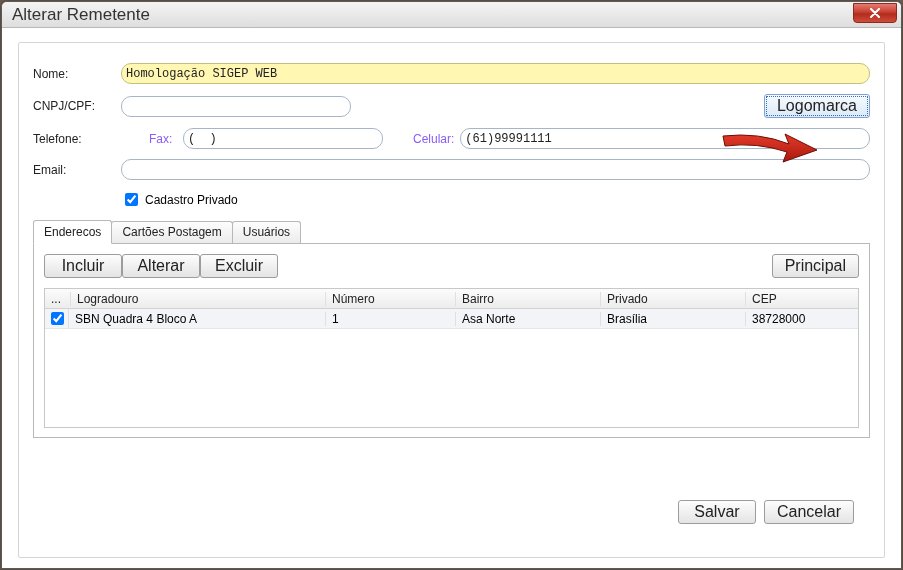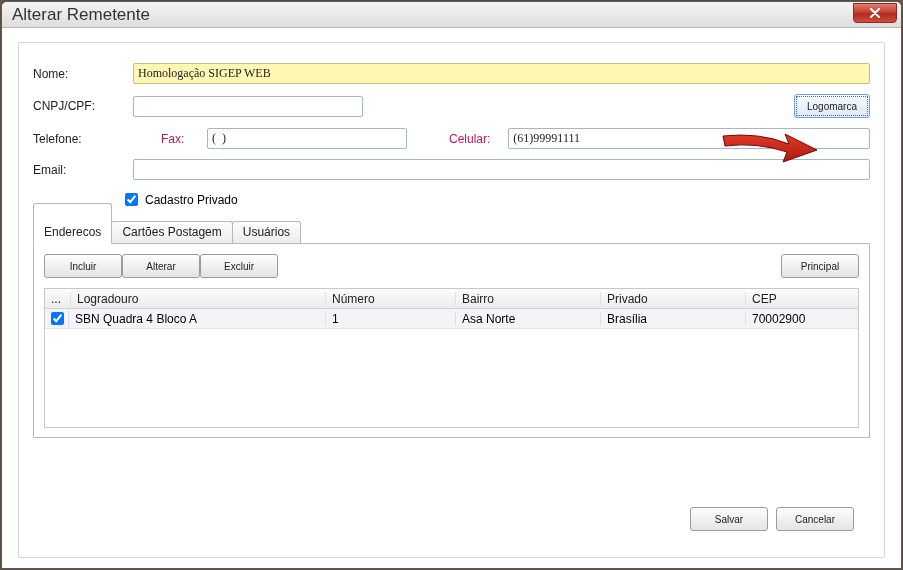--- a/index.html
+++ b/index.html
@@ -65,38 +65,38 @@
     border: 1px solid #d5d5d5;
     border-radius: 2px;
     padding: 20px 14px 14px 14px;
     position: relative;
     height: 100%;
   }
   .form-row {
     display: flex;
     align-items: center;
     margin-bottom: 10px;
-    gap: 18px;
+    gap: 6px;
   }
   .label {
     width: 82px;
     color: #222;
     flex-shrink: 0;
   }
   .label-inline {
-    color: #be185d;
+    color: #8b5cf6;
     flex-shrink: 0;
   }
   input[type="text"] {
     height: 21px;
     border: 1px solid #a7b6c7;
-    border-radius: 2px;
+    border-radius: 10px;
     padding: 0 4px;
     font-size: 12px;
-    font-family: Liberation Serif, serif;
+    font-family: Liberation Mono, monospace;
     background: #fff;
     color: #222;
   }
   input.hl {
     background: #fff7b2;
     border: 1px solid #c0c080;
   }
   .checkbox-wrap {
     display: inline-flex;
     align-items: center;
@@ -125,41 +125,41 @@
     position: relative;
     color: #222;
     font-size: 12px;
   }
   .tab + .tab { margin-left: -1px; }
   .tab.active {
     background: #fff;
     border-bottom: 1px solid #fff;
     margin-bottom: -1px;
     z-index: 2;
-    padding-top: 21px;
+    padding-top: 4px;
   }
   .tab-body {
     border: 1px solid #b8b8b8;
     border-top: none;
     background: #fff;
     padding: 10px 10px;
     height: 194px;
   }
   .btn {
     display: inline-flex;
     align-items: center;
     justify-content: center;
     height: 24px;
     min-width: 78px;
     padding: 0 12px;
     border: 1px solid #9c9c9c;
     border-radius: 3px;
     background: linear-gradient(#fdfdfd, #e4e4e4);
     color: #222;
-    font-size: 10px;
+    font-size: 16px;
     font-family: inherit;
     cursor: pointer;
   }
   .toolbar-row {
     display: flex;
     gap: 0;
     margin-bottom: 10px;
   }
   .toolbar-row .spacer { flex:1; }
   .table {
@@ -193,21 +193,21 @@
   .col-sel { width: 24px; flex-shrink:0; display:flex; align-items:center; justify-content:center; }
   .col-ellipsis { width: 26px; flex-shrink:0; }
   .col-logr { flex: 0 0 255px; }
   .col-num { flex: 0 0 130px; }
   .col-bairro { flex: 0 0 145px; }
   .col-cidade { flex: 0 0 145px; }
   .col-cep { flex: 1; border-right:none; }
   .footer-btns {
     position: absolute;
     right: 30px;
-    bottom: 26px;
+    bottom: 33px;
     display: flex;
     gap: 8px;
     justify-content: center;
   }
   .btn.focus-ring {
     outline: 1px dotted #3a6cc0;
     outline-offset: -3px;
     border-color: #7aa4d8;
     background: linear-gradient(#f7fbff,#dce9f7);
   }
@@ -294,21 +294,21 @@
               <div class="th col-cep">CEP</div>
             </div>
             <div class="trow">
               <div class="td col-sel">
                 <input type="checkbox" checked="" style="">
               </div>
               <div class="td" style="flex:0 0 257px;">SBN Quadra 4 Bloco A</div>
               <div class="td col-num">1</div>
               <div class="td col-bairro">Asa Norte</div>
               <div class="td col-cidade">Brasília</div>
-              <div class="td col-cep">70002900</div>
+              <div class="td col-cep">38728000</div>
             </div>
           </div>
 
         </div>
       </div>
 
       <div class="footer-btns">
         <button class="btn">Salvar</button>
         <button class="btn">Cancelar</button>
       </div>

